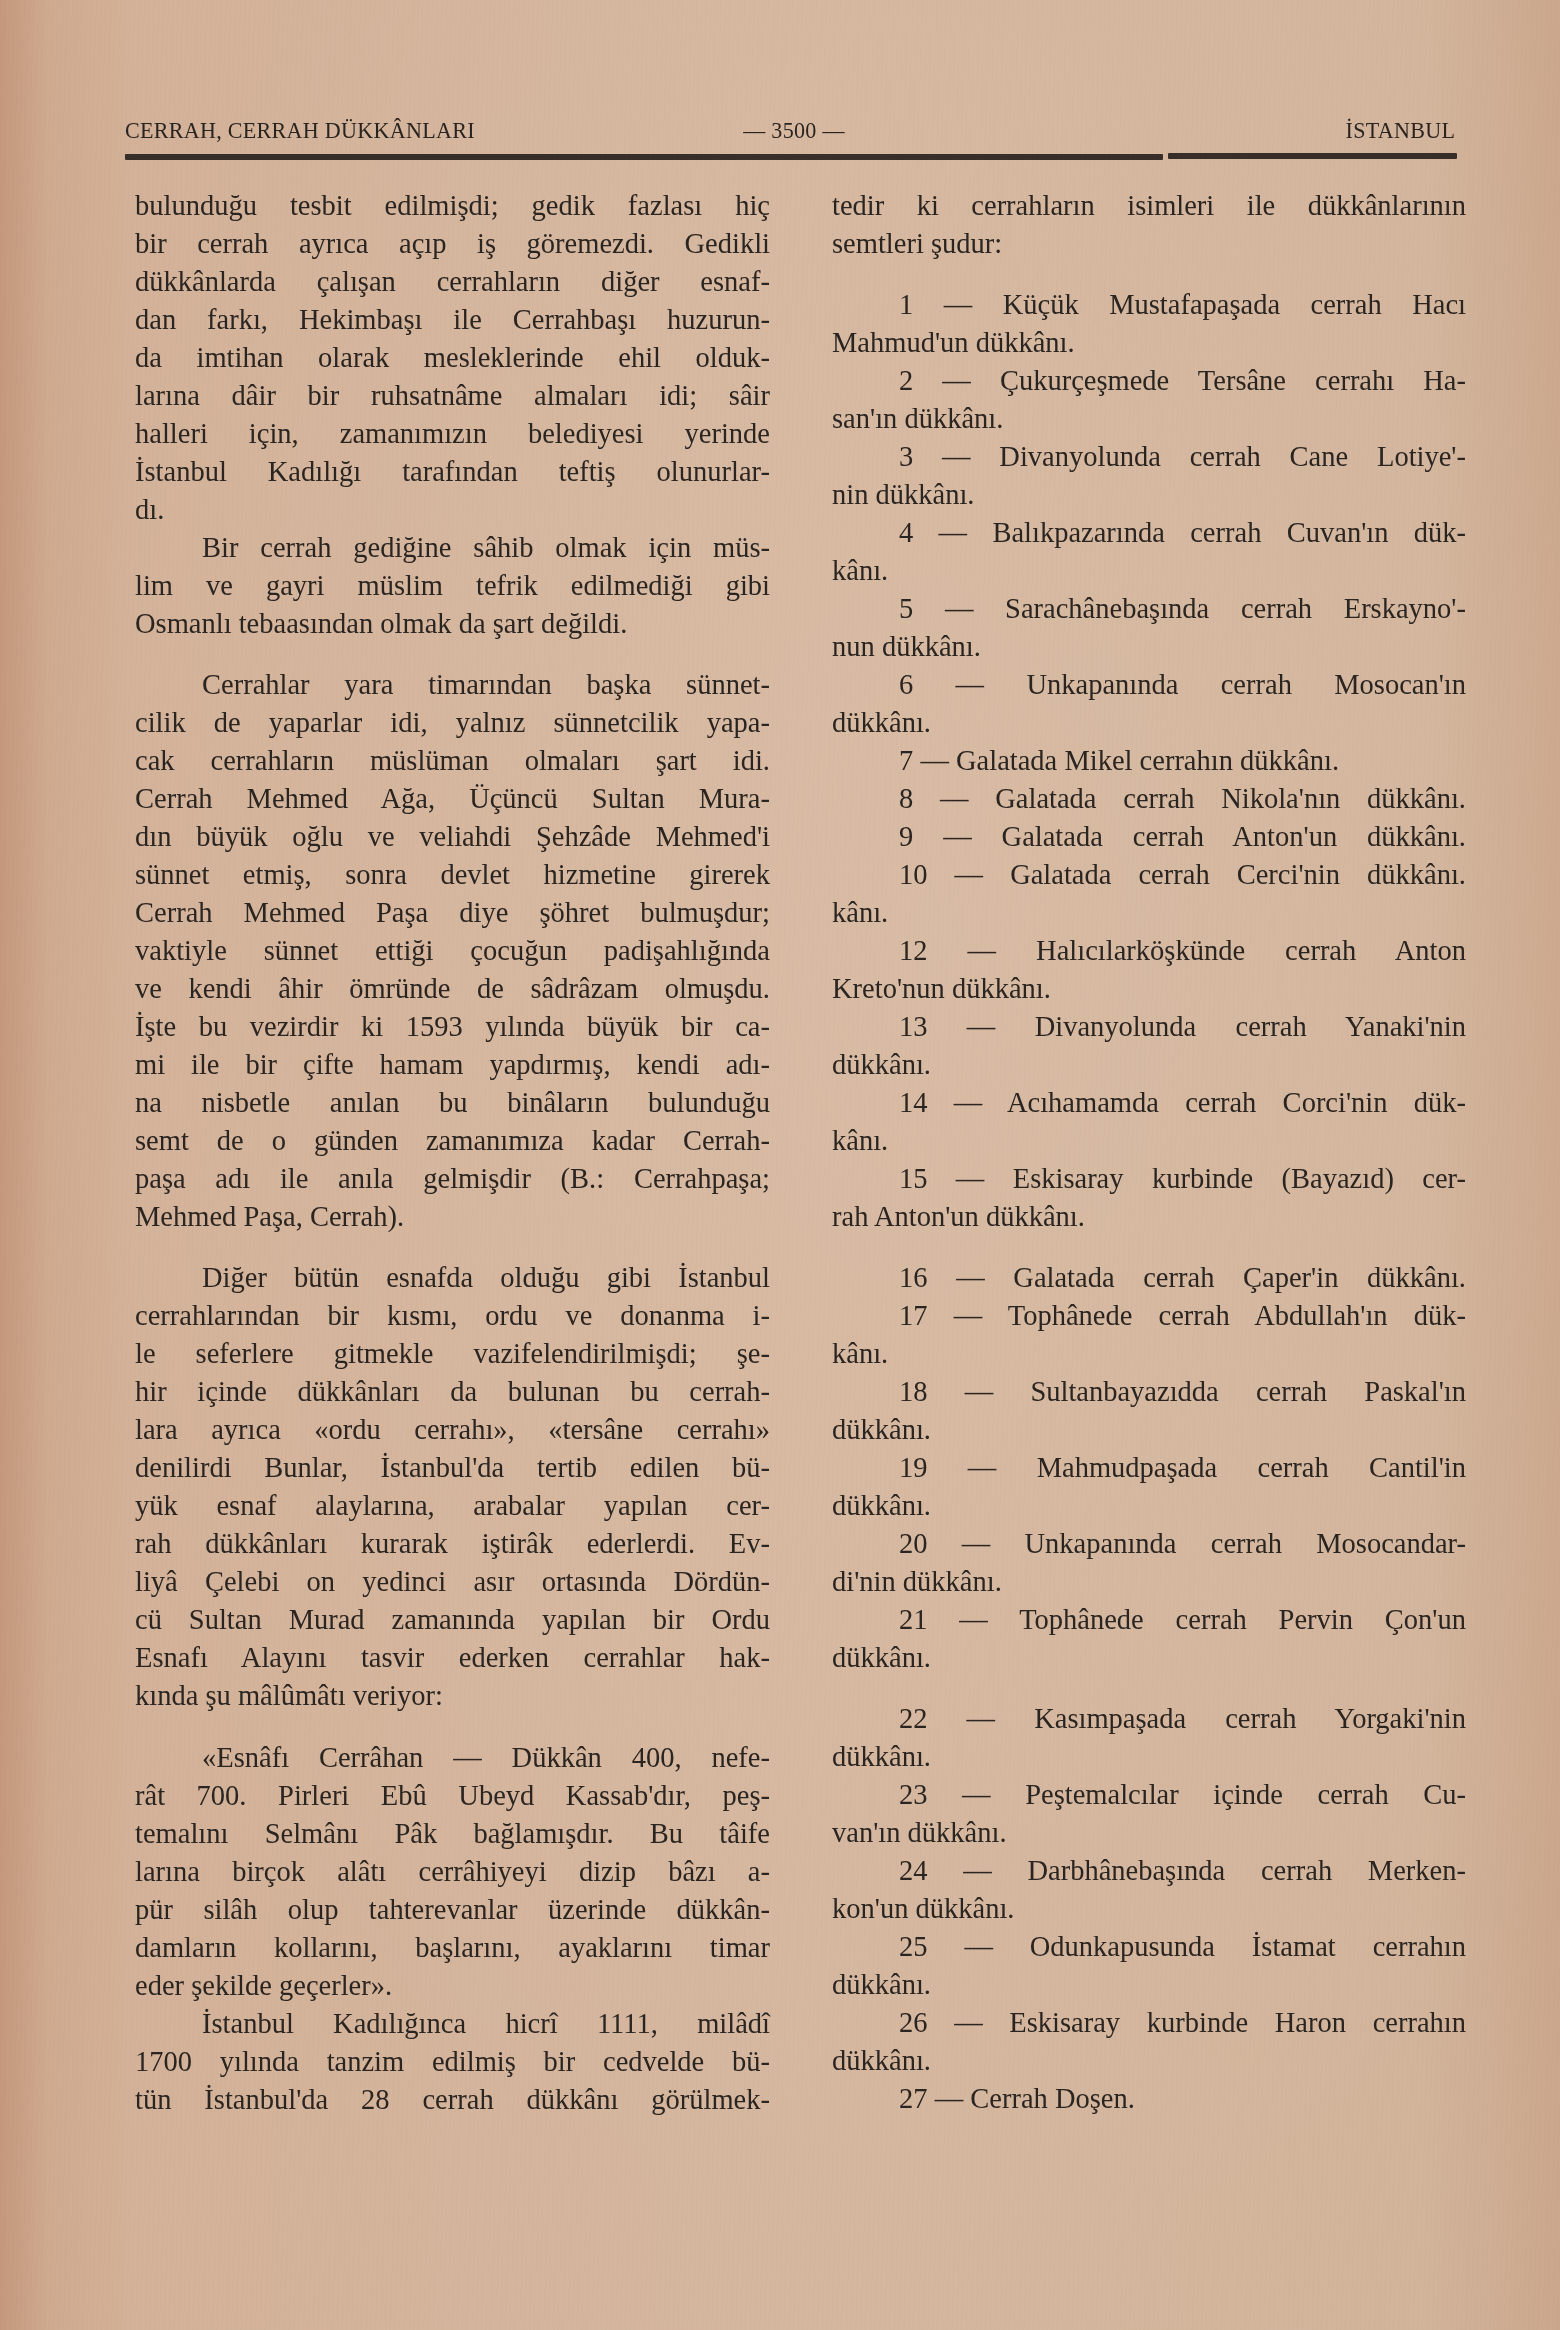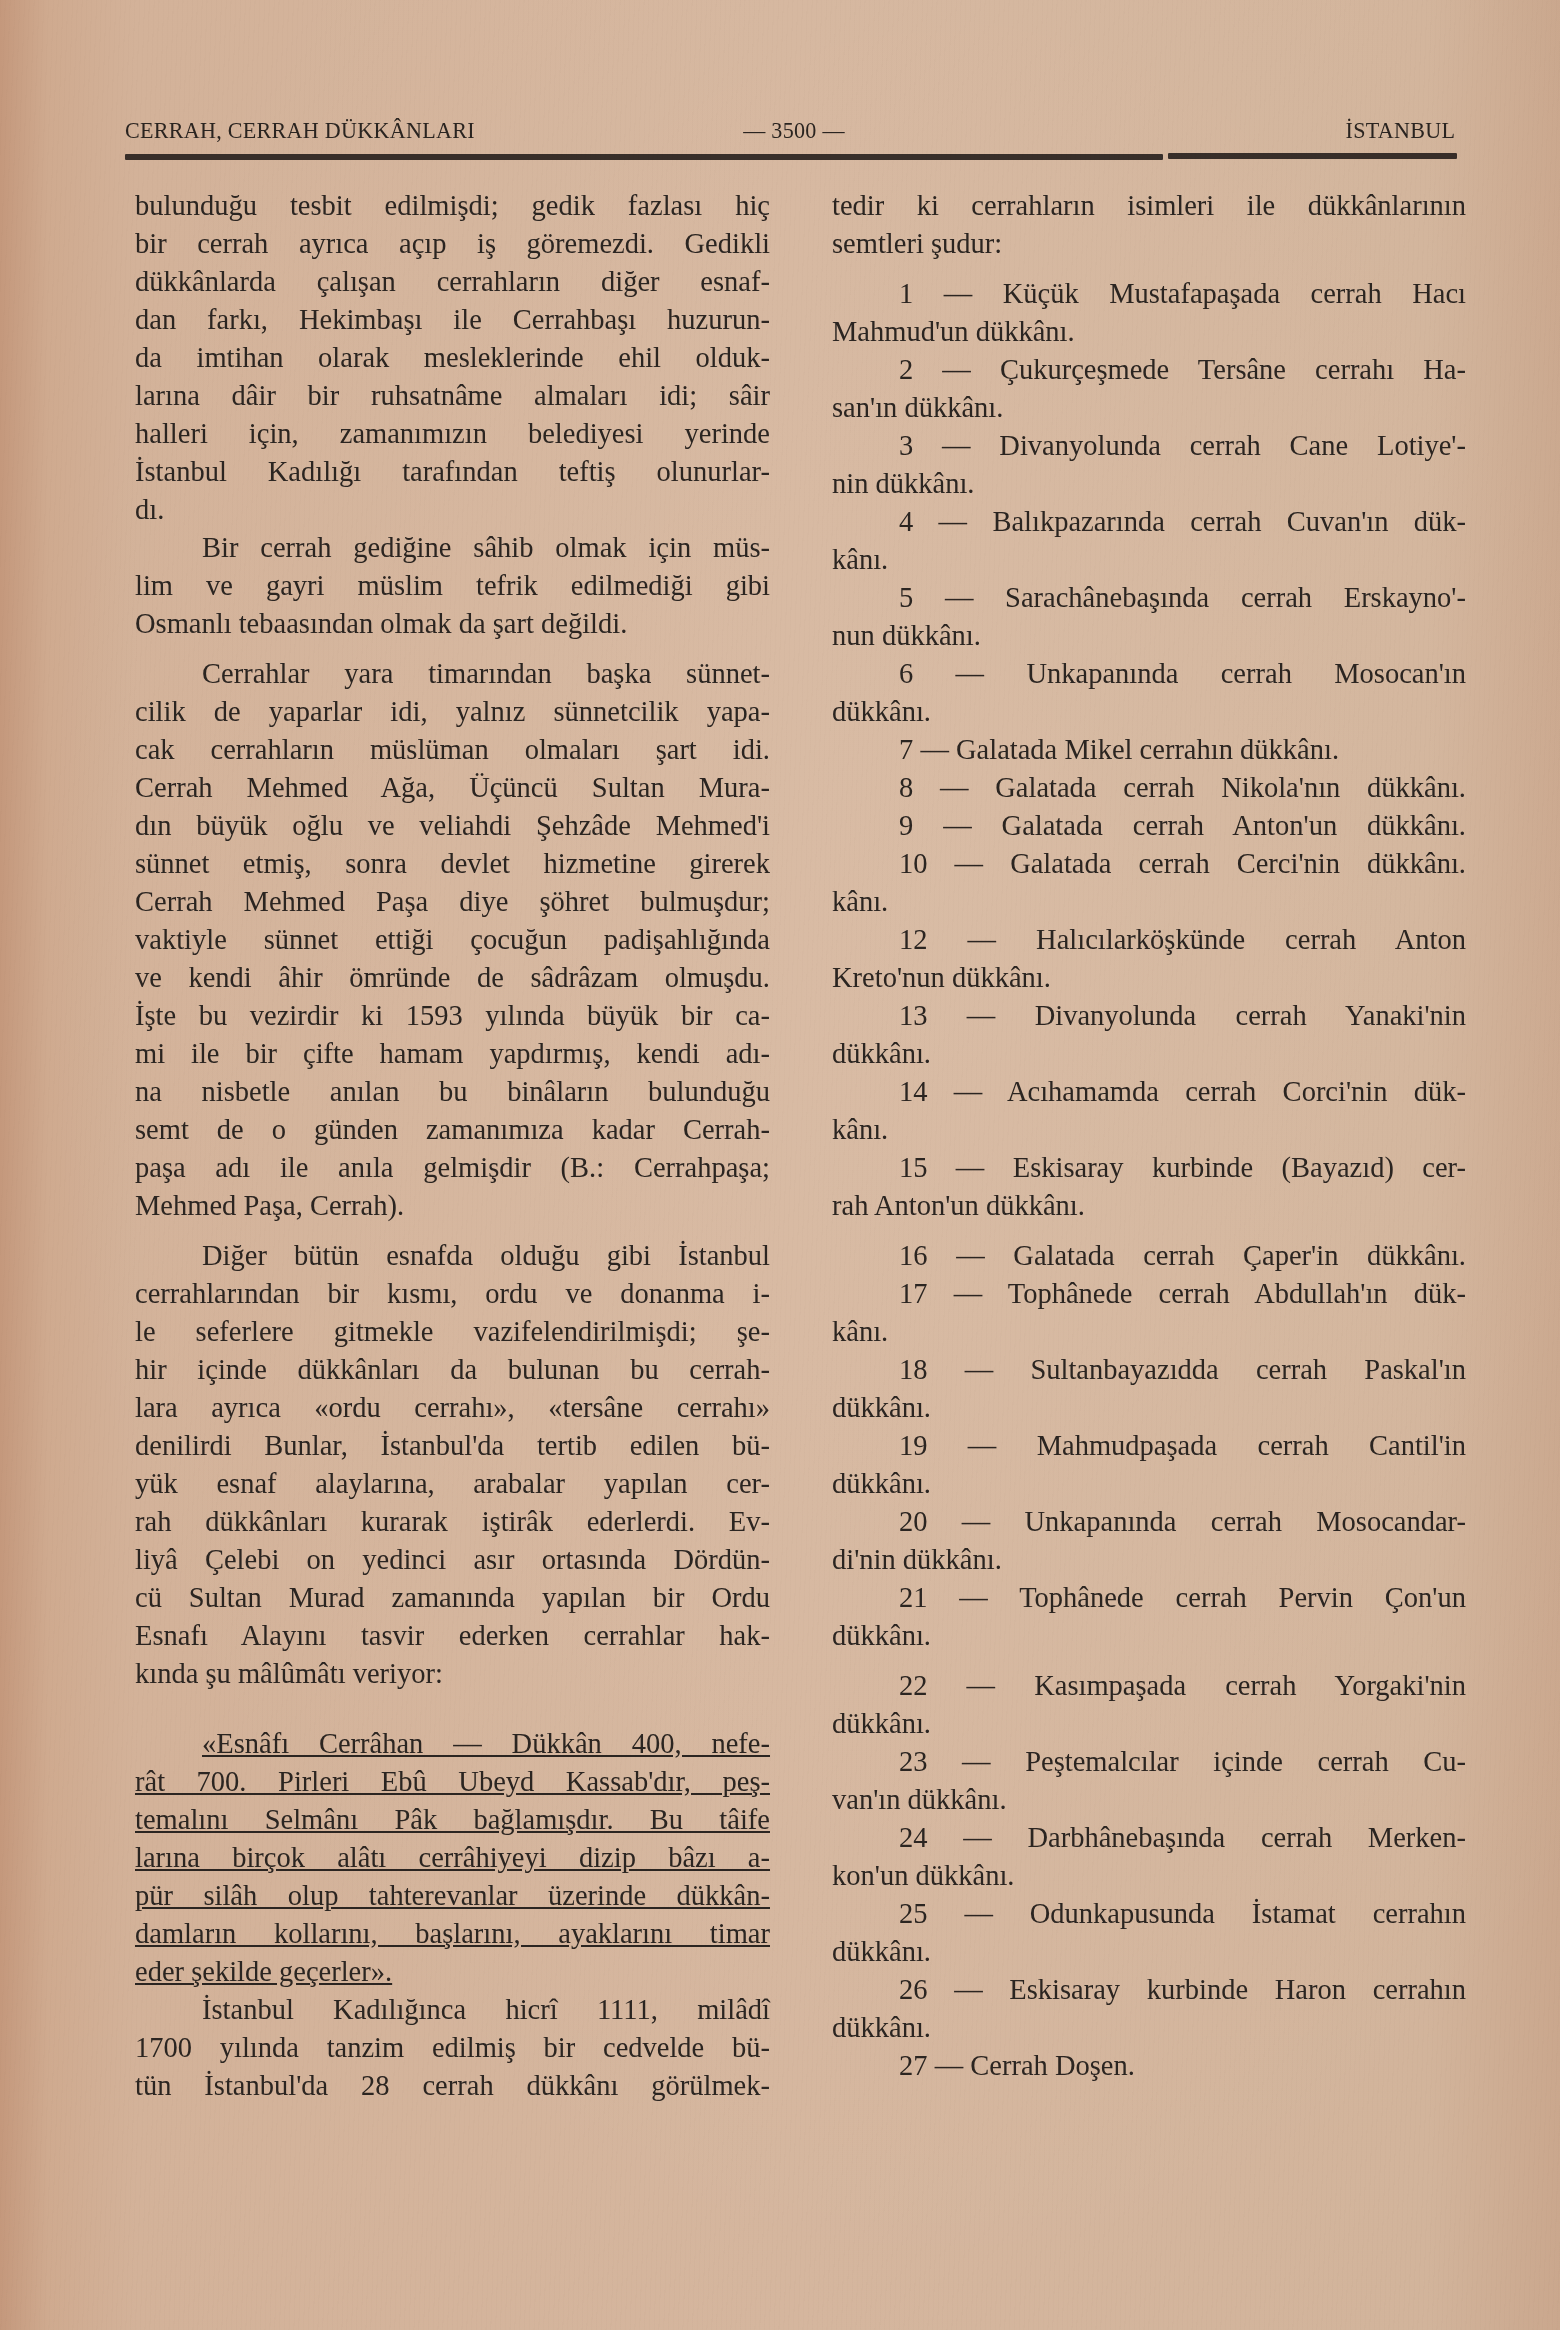--- a/index.html
+++ b/index.html
@@ -32,22 +32,22 @@
   .rule-b { left: 1168px; width: 289px; top: 153px; }
 
   .column {
     position: absolute; top: 187px;
     font-size: 28.5px; line-height: 38px;
   }
   .col-left { left: 135px; width: 635px; }
   .col-right { left: 832px; width: 634px; }
 
   .para { margin: 0; }
-  .para.gap { margin-top: 12px; }
-  .para.gap-lg { margin-top: 32px; text-decoration: underline; }
+  .para.gap { margin-top: 23px; }
+  .para.gap-lg { margin-top: 24px; }
   .line {
     display: block; height: 38px; white-space: nowrap; overflow: visible;
     text-align: justify; text-align-last: justify;
   }
   .line.last { text-align-last: left; }
   .line.indent { padding-left: 67px; }
 </style>
 </head>
 <body>
 

